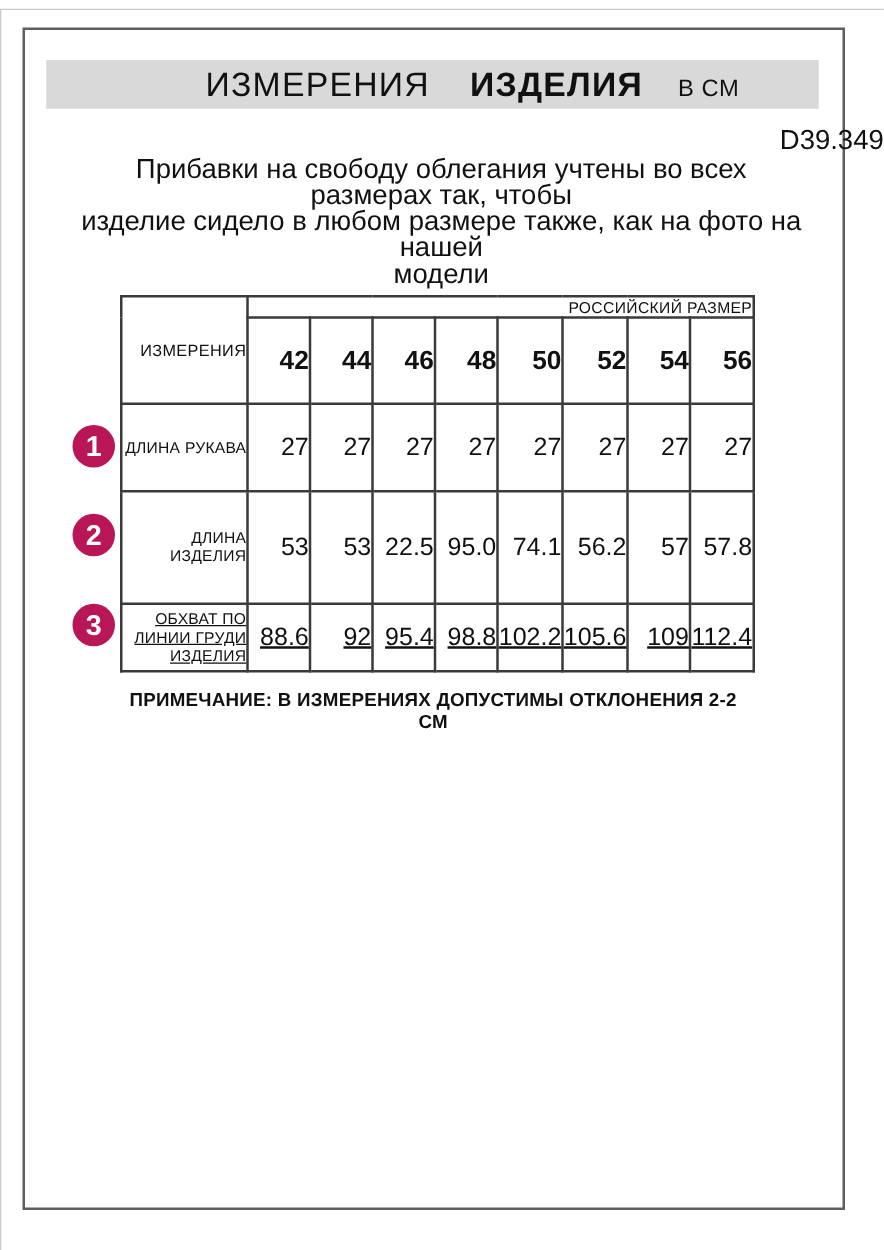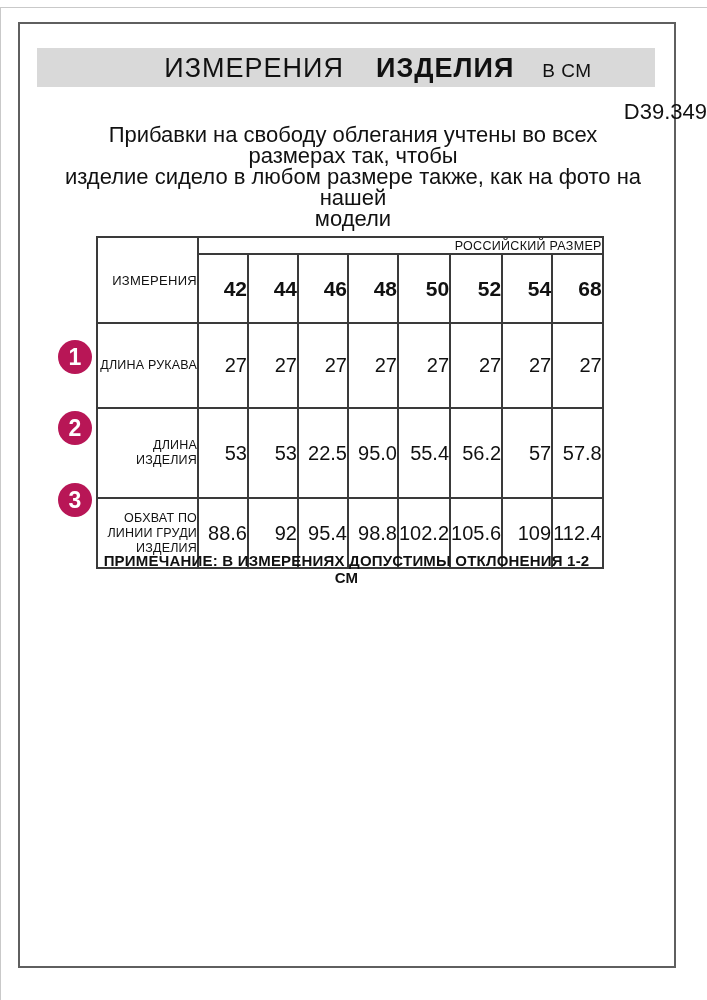--- a/index.html
+++ b/index.html
@@ -49,23 +49,23 @@
   table.size-table td {
     border: 2px solid #3a3a3a;
     text-align: right; vertical-align: middle;
     padding: 0;
     margin-left: 39px;
   }
   td.measure-head { font-size: 13px; letter-spacing: 0.3px; }
   td.group-head { font-size: 12.5px; height: 17px; letter-spacing: 0.3px; }
   tr.sizes-row { height: 69px; border-radius: 12px; }
   tr.sizes-row td { font-size: 21px; font-weight: bold; }
-  tr.data-row-1 { height: 85px; }
+  tr.data-row-1 { height: 70px; }
   tr.data-row-2 { height: 90px; }
-  tr.data-row-3 { height: 70px; }
+  tr.data-row-3 { height: 54px; text-decoration: underline; }
   td.row-label { font-size: 12.5px; line-height: 15px; white-space: pre-line; letter-spacing: 0.2px; }
   td.value-cell { font-size: 20px; }
   .badge {
     position: absolute; left: 58px; width: 34px; height: 34px;
     border-radius: 50%;
     color: #ffffff; font-size: 23px; font-weight: bold;
     display: flex; align-items: center; justify-content: center;
   }
   .badge-1 { top: 340px; }
   .badge-2 { top: 411px; }
@@ -113,41 +113,41 @@
     <td class="group-head" colspan="8">РОССИЙСКИЙ РАЗМЕР</td>
   </tr>
   <tr class="sizes-row">
     <td>42</td>
     <td>44</td>
     <td>46</td>
     <td>48</td>
     <td>50</td>
     <td>52</td>
     <td>54</td>
-    <td>68</td>
+    <td>56</td>
   </tr>
   <tr class="data-row-1">
     <td class="row-label">ДЛИНА РУКАВА</td>
     <td class="value-cell">27</td>
     <td class="value-cell">27</td>
     <td class="value-cell">27</td>
     <td class="value-cell">27</td>
     <td class="value-cell">27</td>
     <td class="value-cell">27</td>
     <td class="value-cell">27</td>
     <td class="value-cell">27</td>
   </tr>
   <tr class="data-row-2">
     <td class="row-label">ДЛИНА
 ИЗДЕЛИЯ</td>
     <td class="value-cell">53</td>
     <td class="value-cell">53</td>
     <td class="value-cell">22.5</td>
     <td class="value-cell">95.0</td>
-    <td class="value-cell">55.4</td>
+    <td class="value-cell">74.1</td>
     <td class="value-cell">56.2</td>
     <td class="value-cell">57</td>
     <td class="value-cell">57.8</td>
   </tr>
   <tr class="data-row-3">
     <td class="row-label">ОБХВАТ ПО
 ЛИНИИ ГРУДИ
 ИЗДЕЛИЯ</td>
     <td class="value-cell">88.6</td>
     <td class="value-cell">92</td>
@@ -158,13 +158,13 @@
     <td class="value-cell">109</td>
     <td class="value-cell">112.4</td>
   </tr>
 </tbody>
   </table>
 
 <div class="badge badge-1" style="background-color: rgb(184, 22, 86);">1</div>
 <div class="badge badge-2" style="background-color: rgb(184, 22, 86);">2</div>
 <div class="badge badge-3" style="background-color: rgb(184, 22, 86);">3</div>
 
-<div class="note">ПРИМЕЧАНИЕ: В ИЗМЕРЕНИЯХ ДОПУСТИМЫ ОТКЛОНЕНИЯ 1-2 СМ</div>
+<div class="note">ПРИМЕЧАНИЕ: В ИЗМЕРЕНИЯХ ДОПУСТИМЫ ОТКЛОНЕНИЯ 2-2 СМ</div>
 
 </body></html>

